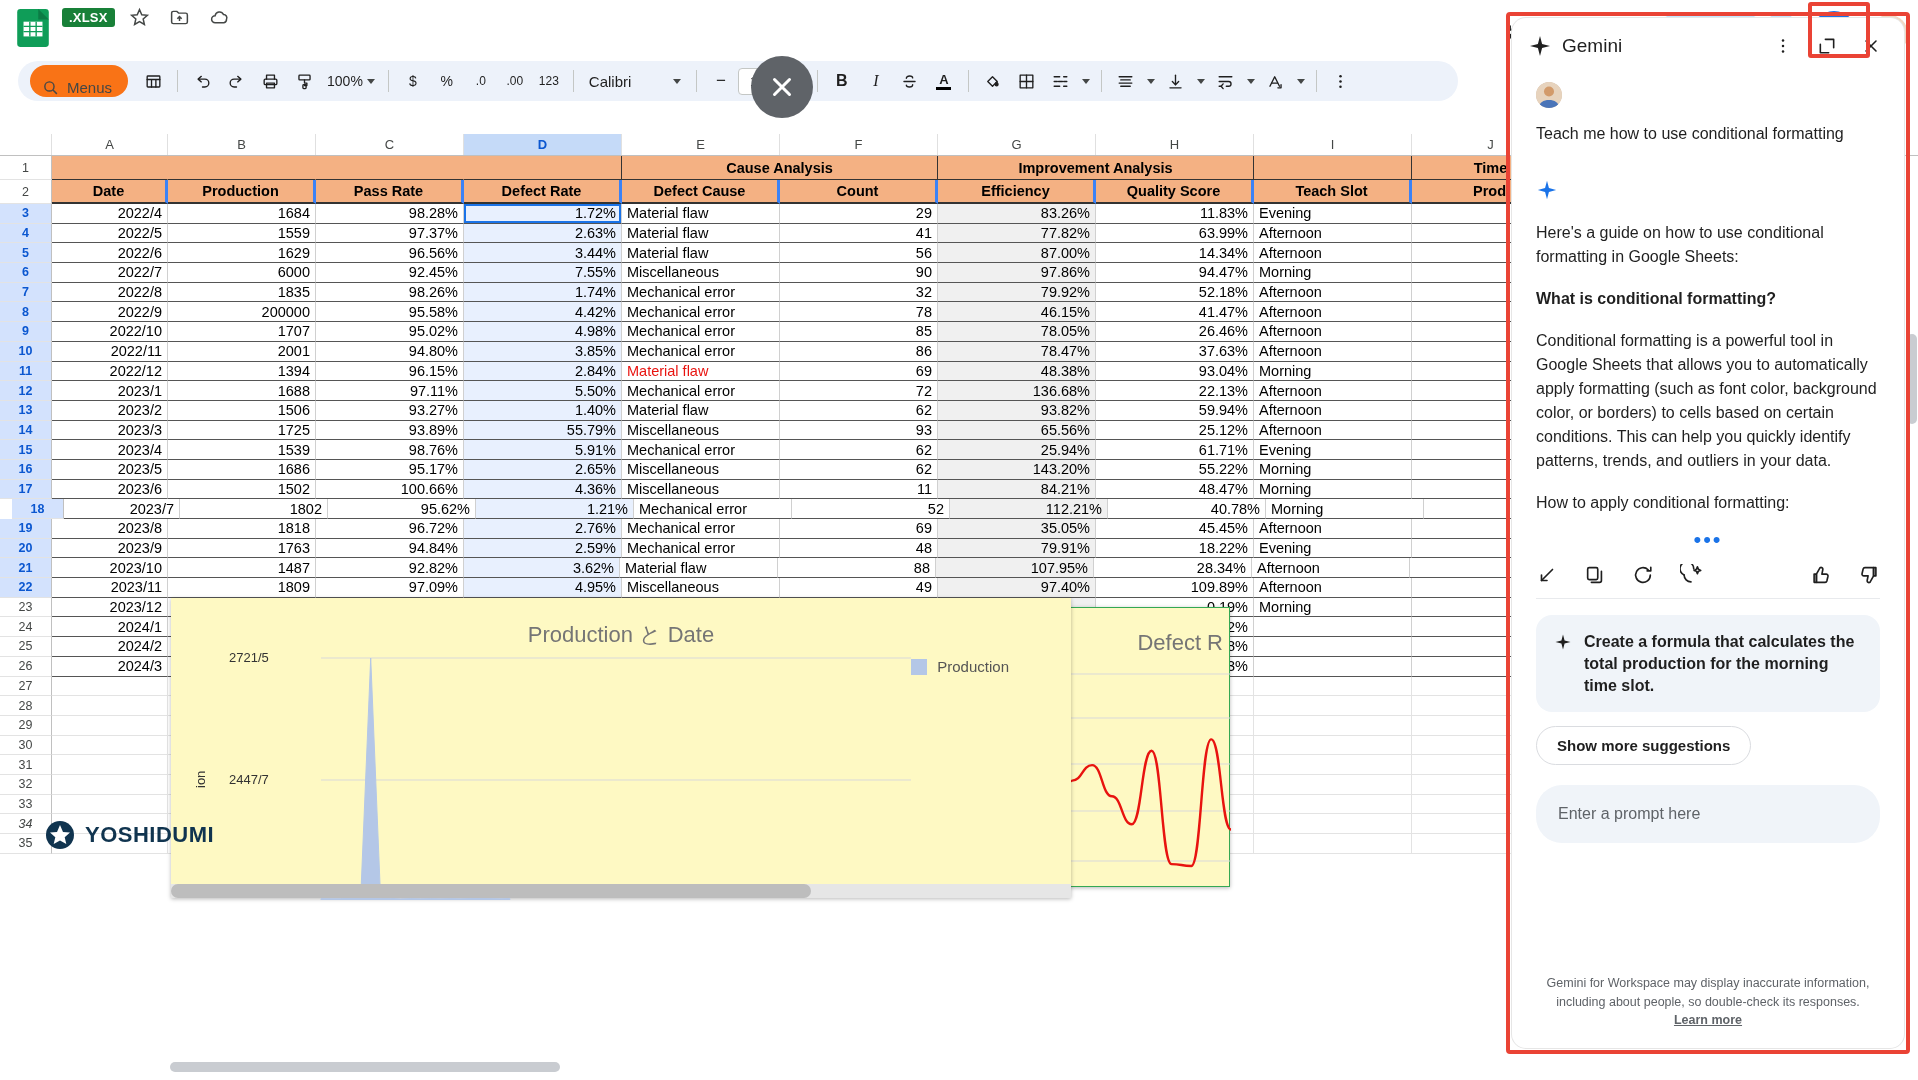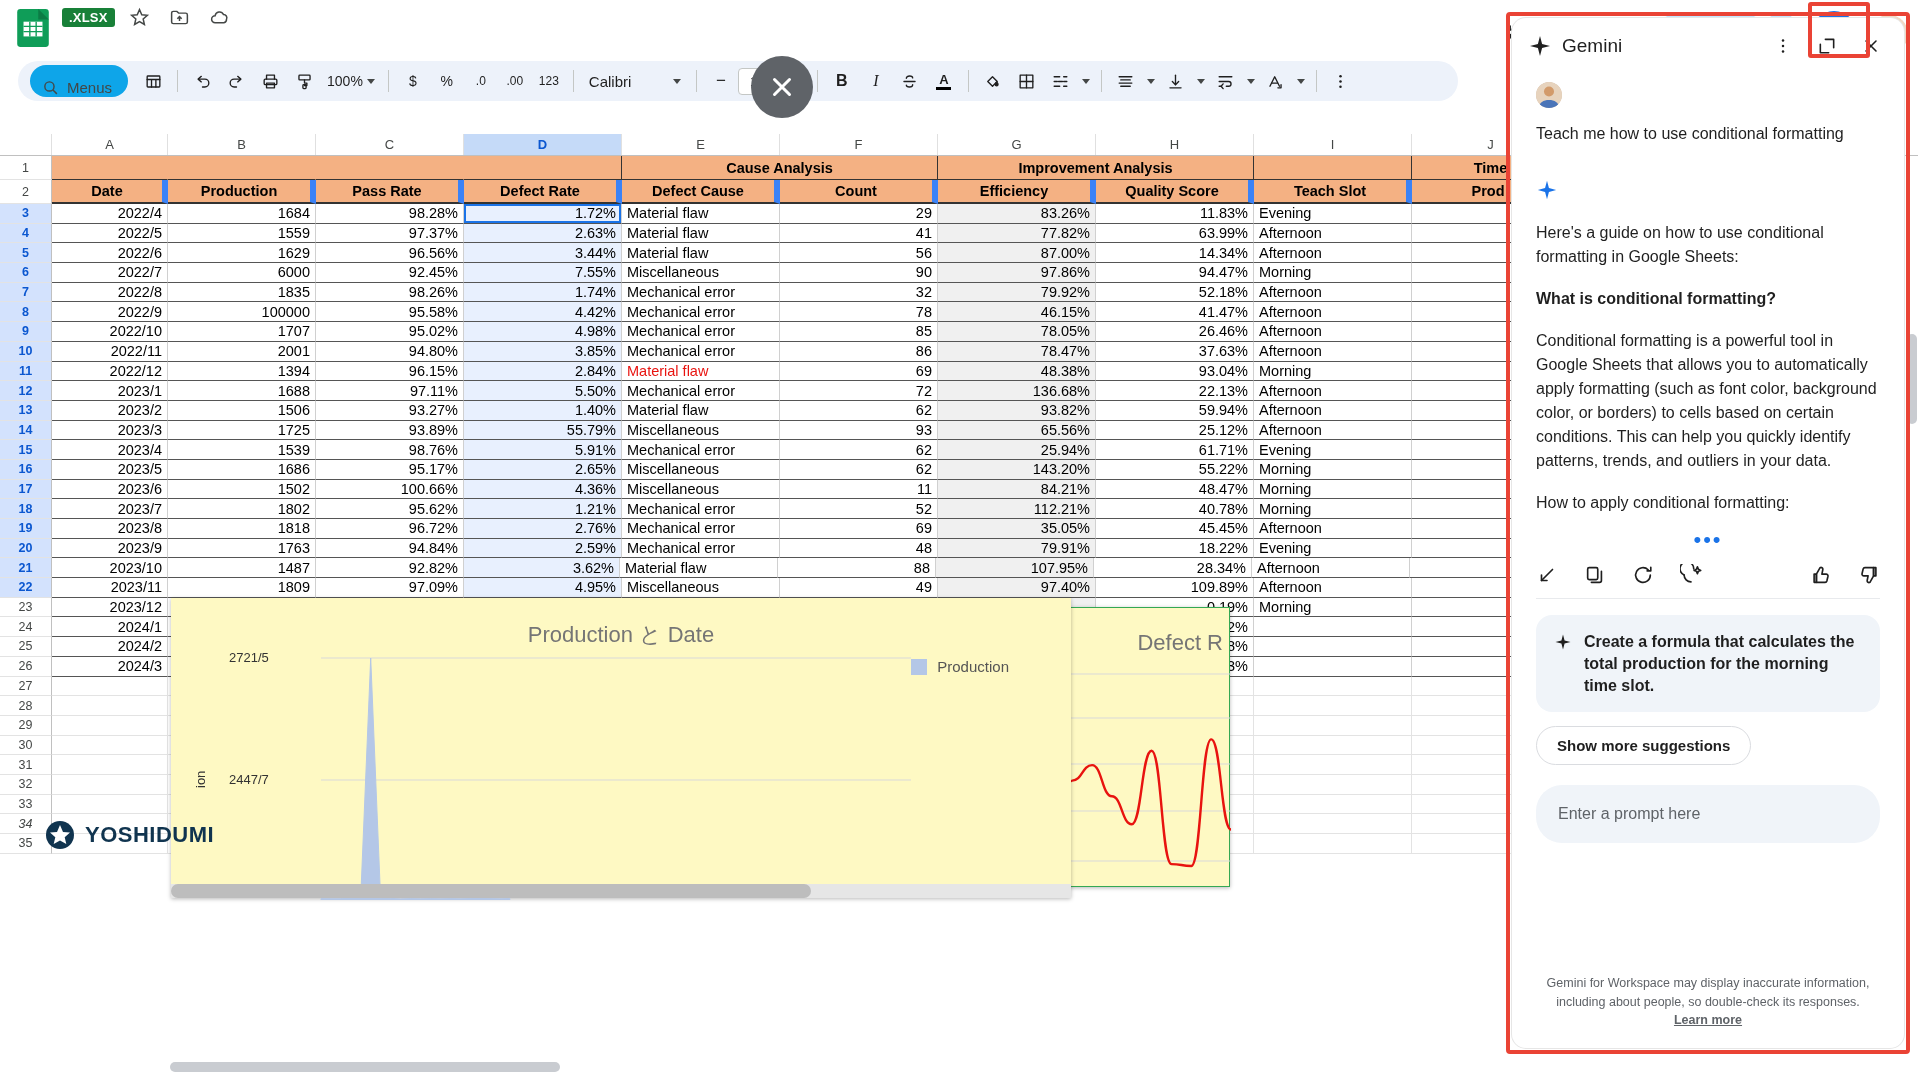--- a/index.html
+++ b/index.html
@@ -32,21 +32,21 @@
   .share-btn span.lbl { font-size:16px;color:#041e49;font-weight:500;}
   .share-btn svg { width:21px;height:21px;fill:#041e49;}
   .share-caret { display:flex;align-items:center;justify-content:center;background:#c2e7ff;border-radius:22px;height:42px;width:34px;margin-left:-8px;cursor:pointer;}
   .gemini-star-btn { width:46px;height:46px;border-radius:50%;background:#1a73e8;display:flex;align-items:center;justify-content:center;cursor:pointer;}
   .gemini-wrap { position:relative; padding:5px; }
   .avatar { width:38px;height:38px;border-radius:50%;overflow:hidden;cursor:pointer;background:#e8d6c2;position:relative;}
 
   
   .toolbar { position:absolute; top:58px; left:0; width:1918px; height:44px; }
   .toolbar-inner { position:absolute; left:18px; top:3px; width:1440px; height:40px; background:#edf2fa; border-radius:22px; display:flex; align-items:center; padding:0 6px; }
-  .tb-search { display:flex;align-items:center;gap:8px;background:#0ea5e9;border-radius:20px;height:32px;padding:12px 16px 0 12px;margin-left:6px;cursor:pointer;}
+  .tb-search { display:flex;align-items:center;gap:8px;background:#f97316;border-radius:20px;height:32px;padding:12px 16px 0 12px;margin-left:6px;cursor:pointer;}
   .tb-search svg{width:17px;height:17px;fill:none;stroke:#444746;stroke-width:2;}
   .tb-search span{font-size:15px;color:#444746;}
   .tb-btn { width:34px;height:32px;display:flex;align-items:center;justify-content:center;border-radius:5px;cursor:pointer;color:#1f1f1f;}
   .tb-btn svg{width:19px;height:19px;fill:none;stroke:#1f1f1f;stroke-width:1.7;stroke-linecap:round;stroke-linejoin:round;}
   .tb-txt { font-size:14px;color:#1f1f1f; }
   .tb-div { width:1px;height:22px;background:#c4c7c5;margin:0 7px; }
   .tb-zoom { display:flex;align-items:center;gap:4px;padding:0 6px;height:32px;border-radius:5px;cursor:pointer;font-size:14px;color:#1f1f1f;}
   .tb-font { display:flex;align-items:center;justify-content:space-between;width:108px;height:32px;border-radius:5px;cursor:pointer;padding:0 8px;font-size:15px;color:#1f1f1f;}
   .fontsize-box { width:38px;height:27px;border:1px solid #c4c7c5;border-radius:4px;display:flex;align-items:center;justify-content:center;font-size:13px;background:#fff;}
   .caret { width:0;height:0;border-left:4px solid transparent;border-right:4px solid transparent;border-top:5px solid #444746; }
@@ -70,21 +70,21 @@
   .corner { width:52px; border-right:1px solid #e0e0e0; background:#fff;}
   .colhdr { display:flex;align-items:center;justify-content:center;font-size:13px;color:#444746;border-right:1px solid #e0e0e0;background:#fff;cursor:pointer;}
   .colhdr.sel { background:#c5daf8; color:#0b57d0; font-weight:700;}
   .rowline { display:flex; }
   .rowhdr { width:52px; display:flex;align-items:center;justify-content:center; font-size:12.5px;color:#444746; background:#fff; border-right:1px solid #c0c0c0; border-bottom:1px solid #e3e3e3; cursor:pointer;}
   .rowhdr.hl { background:#d3e2fd; color:#0b57d0; font-weight:700;}
   .cell { border-right:1px solid #d0d0d0; border-bottom:1px solid #555; display:flex; align-items:center; padding:0 5px; overflow:hidden; white-space:nowrap;}
   .cell.num { justify-content:flex-end; }
   .cell.txt { justify-content:flex-start; }
   .cell.empty { border-right:1px solid #e3e3e3; border-bottom:1px solid #e3e3e3; }
-  .hdr-orange { background:#f4b183; font-weight:700; justify-content:center; border-bottom:2px solid #333; border-right:6px solid #3b82f6;}
+  .hdr-orange { background:#f4b183; font-weight:700; justify-content:center; border-bottom:2px solid #333; border-right:3px solid #3b82f6;}
   .band1 { background:#f4b183; border-bottom:1px solid #333; }
   .selcol { background:#e8f0fe; }
   .greycol { background:#f0f0f0; }
   .redtext { color:#e8130f; }
 
   
   .chart-card { position:absolute; background:#fef9c3; box-shadow:0 1px 4px rgba(0,0,0,.28); }
   .chart1 { left:171px; top:598px; width:900px; height:300px; }
   .chart-title { text-align:center; color:#757575; font-size:22px; padding-top:22px; font-family:"Liberation Sans", sans-serif;}
   .chart2 { left:900px; top:607px; width:330px; height:280px; border:1px solid #34a853;}
@@ -508,21 +508,21 @@
           <div class="cell num" style="width: 158px; height: 19.7px;">32</div>
           <div class="cell num greycol" style="width: 158px; height: 19.7px;">79.92%</div>
           <div class="cell num" style="width: 158px; height: 19.7px;">52.18%</div>
           <div class="cell txt" style="width: 158px; height: 19.7px;">Afternoon</div>
           <div class="cell num" style="width: 200px; height: 19.7px;"></div>
           <div class="cell empty" style="width: 200px; height: 19.7px;"></div>
         </div>
         <div class="rowline" style="height: 19.7px;">
           <div class="rowhdr hl" style="height: 19.7px;">8</div>
           <div class="cell num" style="width: 116px; height: 19.7px;">2022/9</div>
-          <div class="cell num" style="width: 148px; height: 19.7px;">100000</div>
+          <div class="cell num" style="width: 148px; height: 19.7px;">200000</div>
           <div class="cell num" style="width: 148px; height: 19.7px;">95.58%</div>
           <div class="cell num selcol" style="width: 158px; height: 19.7px;">4.42%</div>
           <div class="cell txt" style="width: 158px; height: 19.7px;">Mechanical error</div>
           <div class="cell num" style="width: 158px; height: 19.7px;">78</div>
           <div class="cell num greycol" style="width: 158px; height: 19.7px;">46.15%</div>
           <div class="cell num" style="width: 158px; height: 19.7px;">41.47%</div>
           <div class="cell txt" style="width: 158px; height: 19.7px;">Afternoon</div>
           <div class="cell num" style="width: 200px; height: 19.7px;"></div>
           <div class="cell empty" style="width: 200px; height: 19.7px;"></div>
         </div>
@@ -645,21 +645,21 @@
           <div class="cell num" style="width: 148px; height: 19.7px;">100.66%</div>
           <div class="cell num selcol" style="width: 158px; height: 19.7px;">4.36%</div>
           <div class="cell txt" style="width: 158px; height: 19.7px;">Miscellaneous</div>
           <div class="cell num" style="width: 158px; height: 19.7px;">11</div>
           <div class="cell num greycol" style="width: 158px; height: 19.7px;">84.21%</div>
           <div class="cell num" style="width: 158px; height: 19.7px;">48.47%</div>
           <div class="cell txt" style="width: 158px; height: 19.7px;">Morning</div>
           <div class="cell num" style="width: 200px; height: 19.7px;"></div>
           <div class="cell empty" style="width: 200px; height: 19.7px;"></div>
         </div>
-        <div class="rowline" style="height: 19.7px;">
+        <div class="rowline" style="height: 19.7px; padding-left: 12px;">
           <div class="rowhdr hl" style="height: 19.7px;">18</div>
           <div class="cell num" style="width: 116px; height: 19.7px;">2023/7</div>
           <div class="cell num" style="width: 148px; height: 19.7px;">1802</div>
           <div class="cell num" style="width: 148px; height: 19.7px;">95.62%</div>
           <div class="cell num selcol" style="width: 158px; height: 19.7px;">1.21%</div>
           <div class="cell txt" style="width: 158px; height: 19.7px;">Mechanical error</div>
           <div class="cell num" style="width: 158px; height: 19.7px;">52</div>
           <div class="cell num greycol" style="width: 158px; height: 19.7px;">112.21%</div>
           <div class="cell num" style="width: 158px; height: 19.7px;">40.78%</div>
           <div class="cell txt" style="width: 158px; height: 19.7px;">Morning</div>

